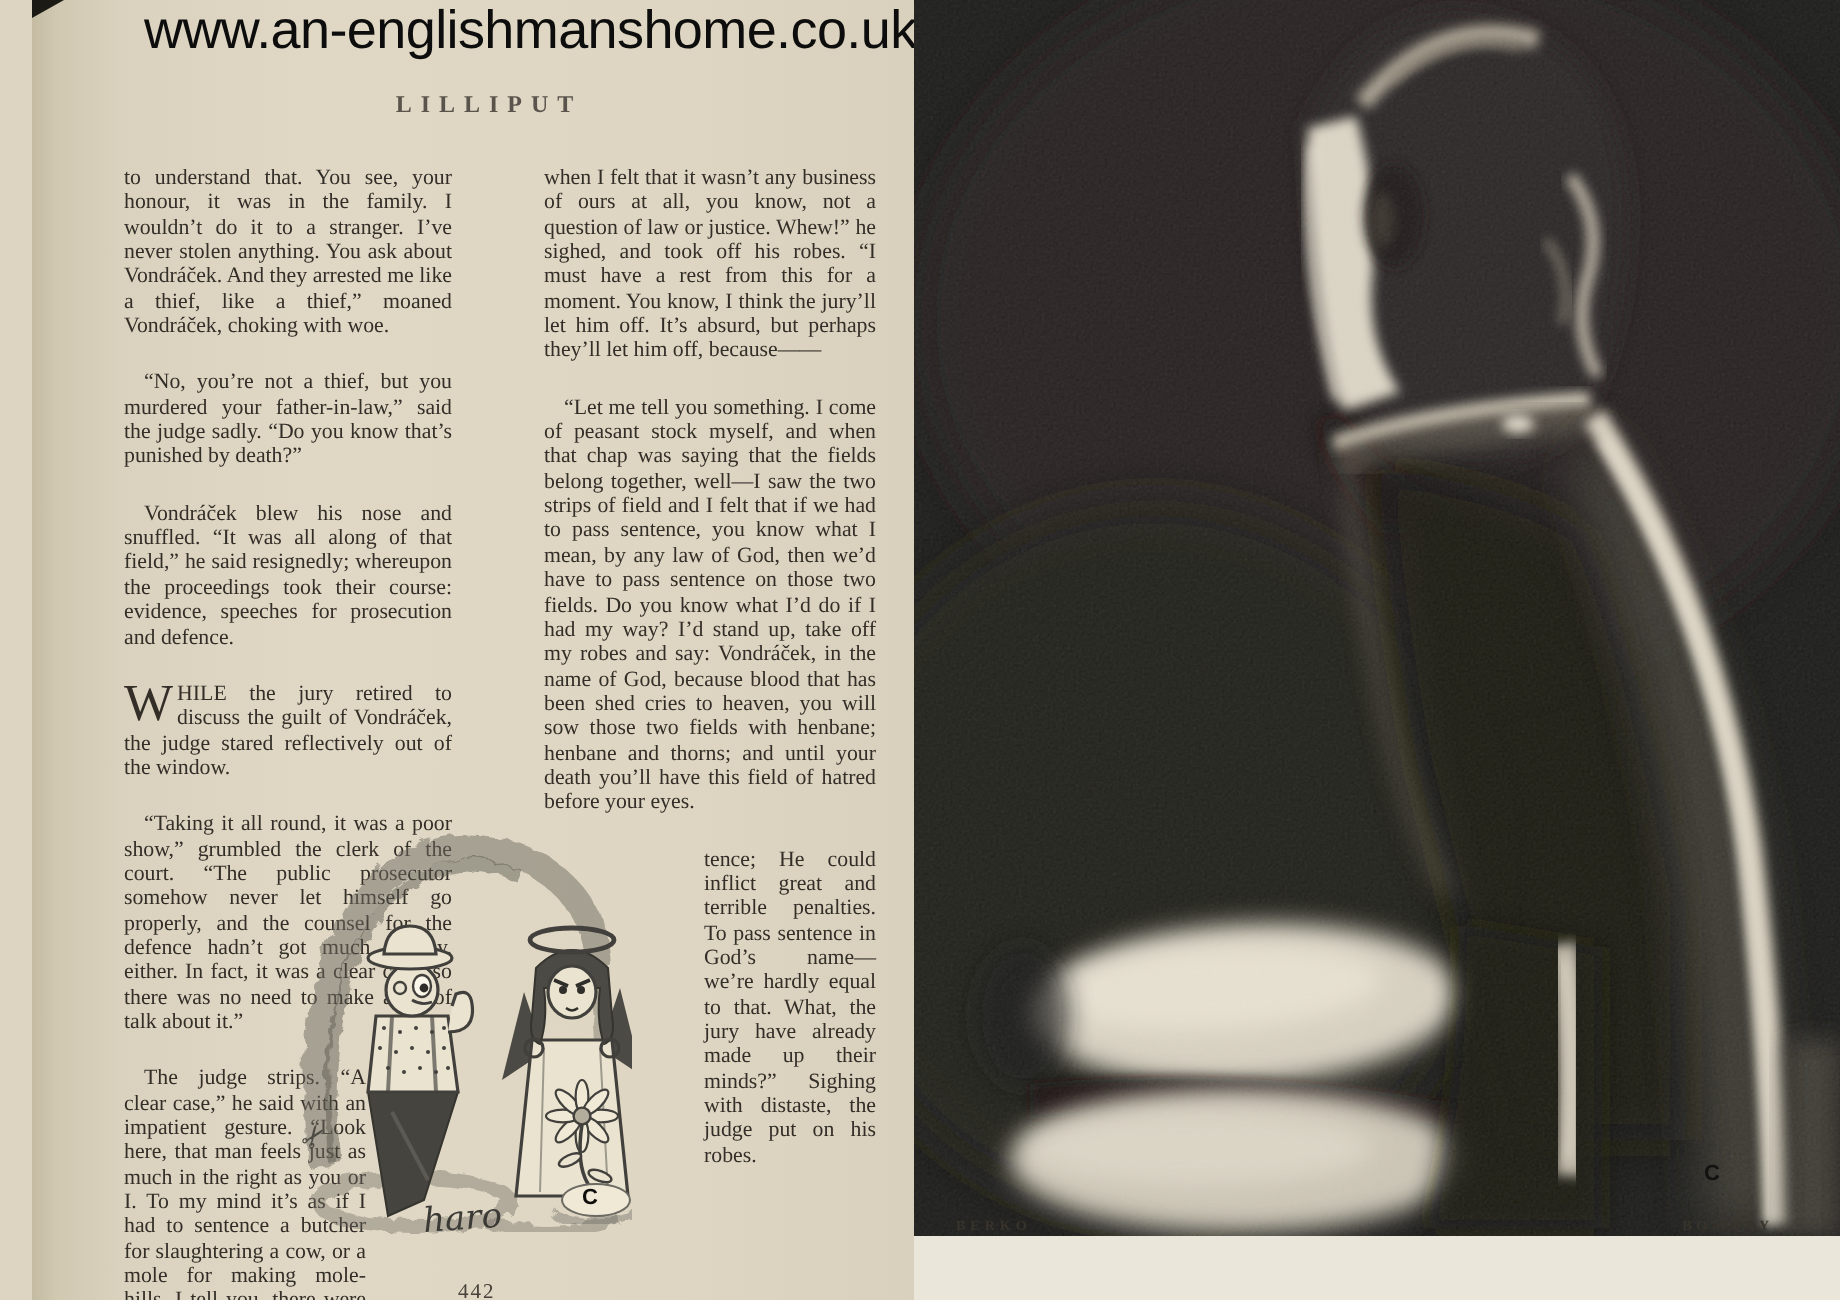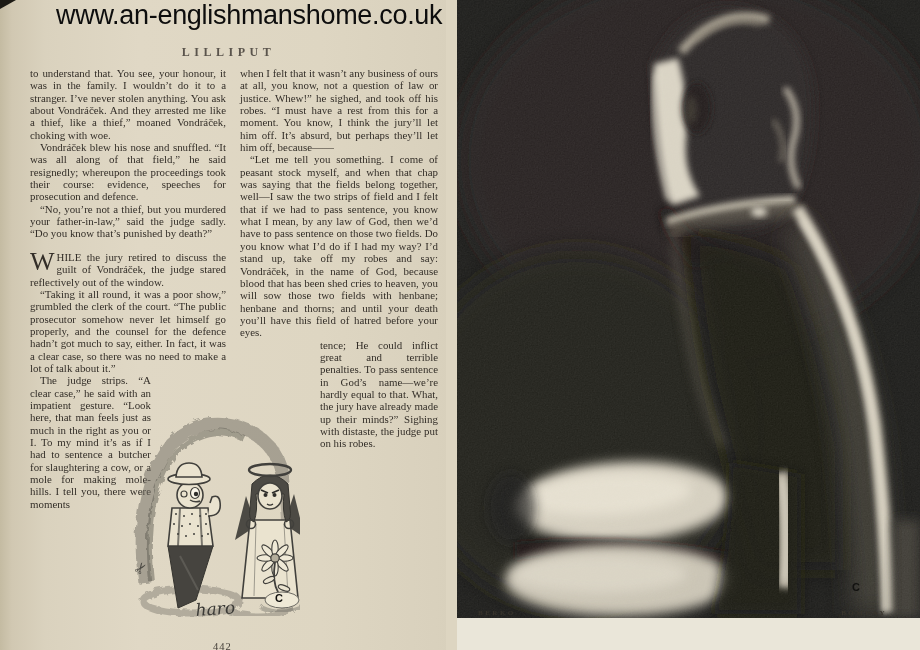--- a/index.html
+++ b/index.html
@@ -1,32 +1,32 @@
 <!DOCTYPE html>
 <html><head>
 <meta charset="utf-8">
 <style>
   html,body{margin:0;padding:0;background:#6e6a60;}
   #stage{position:relative;width:920px;height:650px;overflow:hidden;
          background:#ddd5c1;font-family:"Liberation Serif",serif;}
   
-  .left-page{position:absolute;left:0;top:0;width:446px;height:650px;
+  .left-page{position:absolute;left:16px;top:0;width:446px;height:650px;
     background:linear-gradient(90deg,#c4bba2 0px,#d1c8b2 12px,#dad2be 45px,#e0d8c5 140px,#ded6c2 320px,#d8d0bc 457px);}
   .corner-mark{position:absolute;left:0;top:0;width:0;height:0;
     border-top:9px solid #1c1a14;border-right:16px solid transparent;}
   .watermark{position:absolute;left:56px;top:0px;
     font-family:"Liberation Sans",sans-serif;font-size:27px;font-weight:400;
     color:#0d0d0d;letter-spacing:-0.3px;}
   .mag-header{position:absolute;left:0;top:45px;width:457px;text-align:center;
     font-size:12px;font-weight:700;letter-spacing:4.5px;color:#5a544c;}
   .col{position:absolute;top:67px;text-align:justify;font-size:10.9px;
     line-height:12.35px;color:#332e28;}
   .col1{left:30px;width:196px;}
   .col2{left:240px;width:198px;}
-  .col p{margin:0;text-indent:10px;}
+  .col p{margin:16px;text-indent:10px;}
   .col p.noind{text-indent:0;}
   .col p.gap{margin-top:11px;}
   .narrow1{width:121px;}
   .narrow2{margin-left:80px;width:118px;}
   .dropcap{float:left;font-size:26px;line-height:21px;padding-right:2px;}
   .pagenum{position:absolute;left:213px;top:617px;font-size:10.5px;
     letter-spacing:1px;color:#46413a;margin-top:24px;}
   .illustration{position:absolute;left:130px;top:402px;width:170px;height:226px;}
   
   .right-page{position:absolute;left:457px;top:0;width:463px;height:650px;background:#eae6d9;}
@@ -44,22 +44,22 @@
 
 <div id="stage">
 
   <div class="left-page">
     <div class="corner-mark"></div>
     <div class="watermark">www.an-englishmanshome.co.uk</div>
     <div class="mag-header">LILLIPUT</div>
 
     <div class="col col1">
       <p class="noind">to understand that. You see, your honour, it was in the family. I wouldn’t do it to a stranger. I’ve never stolen anything. You ask about Vondráček. And they arrested me like a thief, like a thief,” moaned Vondráček, choking with woe.</p>
+      <p>“No, you’re not a thief, but you murdered your father-in-law,” said the judge sadly. “Do you know that’s punished by death?”</p>
       <p>Vondráček blew his nose and snuffled. “It was all along of that field,” he said resignedly; whereupon the proceedings took their course: evidence, speeches for prosecution and defence.</p>
-      <p>“No, you’re not a thief, but you murdered your father-in-law,” said the judge sadly. “Do you know that’s punished by death?”</p>
       <p class="noind gap"><span class="dropcap">W</span><span>HILE the jury retired to discuss the guilt of Vondráček, the judge stared reflectively out of the window.</span></p>
       <p>“Taking it all round, it was a poor show,” grumbled the clerk of the court. “The public prosecutor somehow never let himself go properly, and the counsel for the defence hadn’t got much to say, either. In fact, it was a clear case, so there was no need to make a lot of talk about it.”</p>
       <p class="narrow1">The judge strips. “A clear case,” he said with an impatient gesture. “Look here, that man feels just as much in the right as you or I. To my mind it’s as if I had to sentence a butcher for slaughtering a cow, or a mole for making mole-hills. I tell you, there were moments</p>
     </div>
 
     <div class="col col2">
       <p class="noind">when I felt that it wasn’t any business of ours at all, you know, not a question of law or justice. Whew!” he sighed, and took off his robes. “I must have a rest from this for a moment. You know, I think the jury’ll let him off. It’s absurd, but perhaps they’ll let him off, because——</p>
       <p>“Let me tell you something. I come of peasant stock myself, and when that chap was saying that the fields belong together, well—I saw the two strips of field and I felt that if we had to pass sentence, you know what I mean, by any law of God, then we’d have to pass sentence on those two fields. Do you know what I’d do if I had my way? I’d stand up, take off my robes and say: Vondráček, in the name of God, because blood that has been shed cries to heaven, you will sow those two fields with henbane; henbane and thorns; and until your death you’ll have this field of hatred before your eyes.</p>
       <div class="narrow2">
         <p class="noind">tence; He could inflict great and terrible penalties. To pass sentence in God’s name—we’re hardly equal to that. What, the jury have already made up their minds?” Sighing with distaste, the judge put on his robes.</p>

